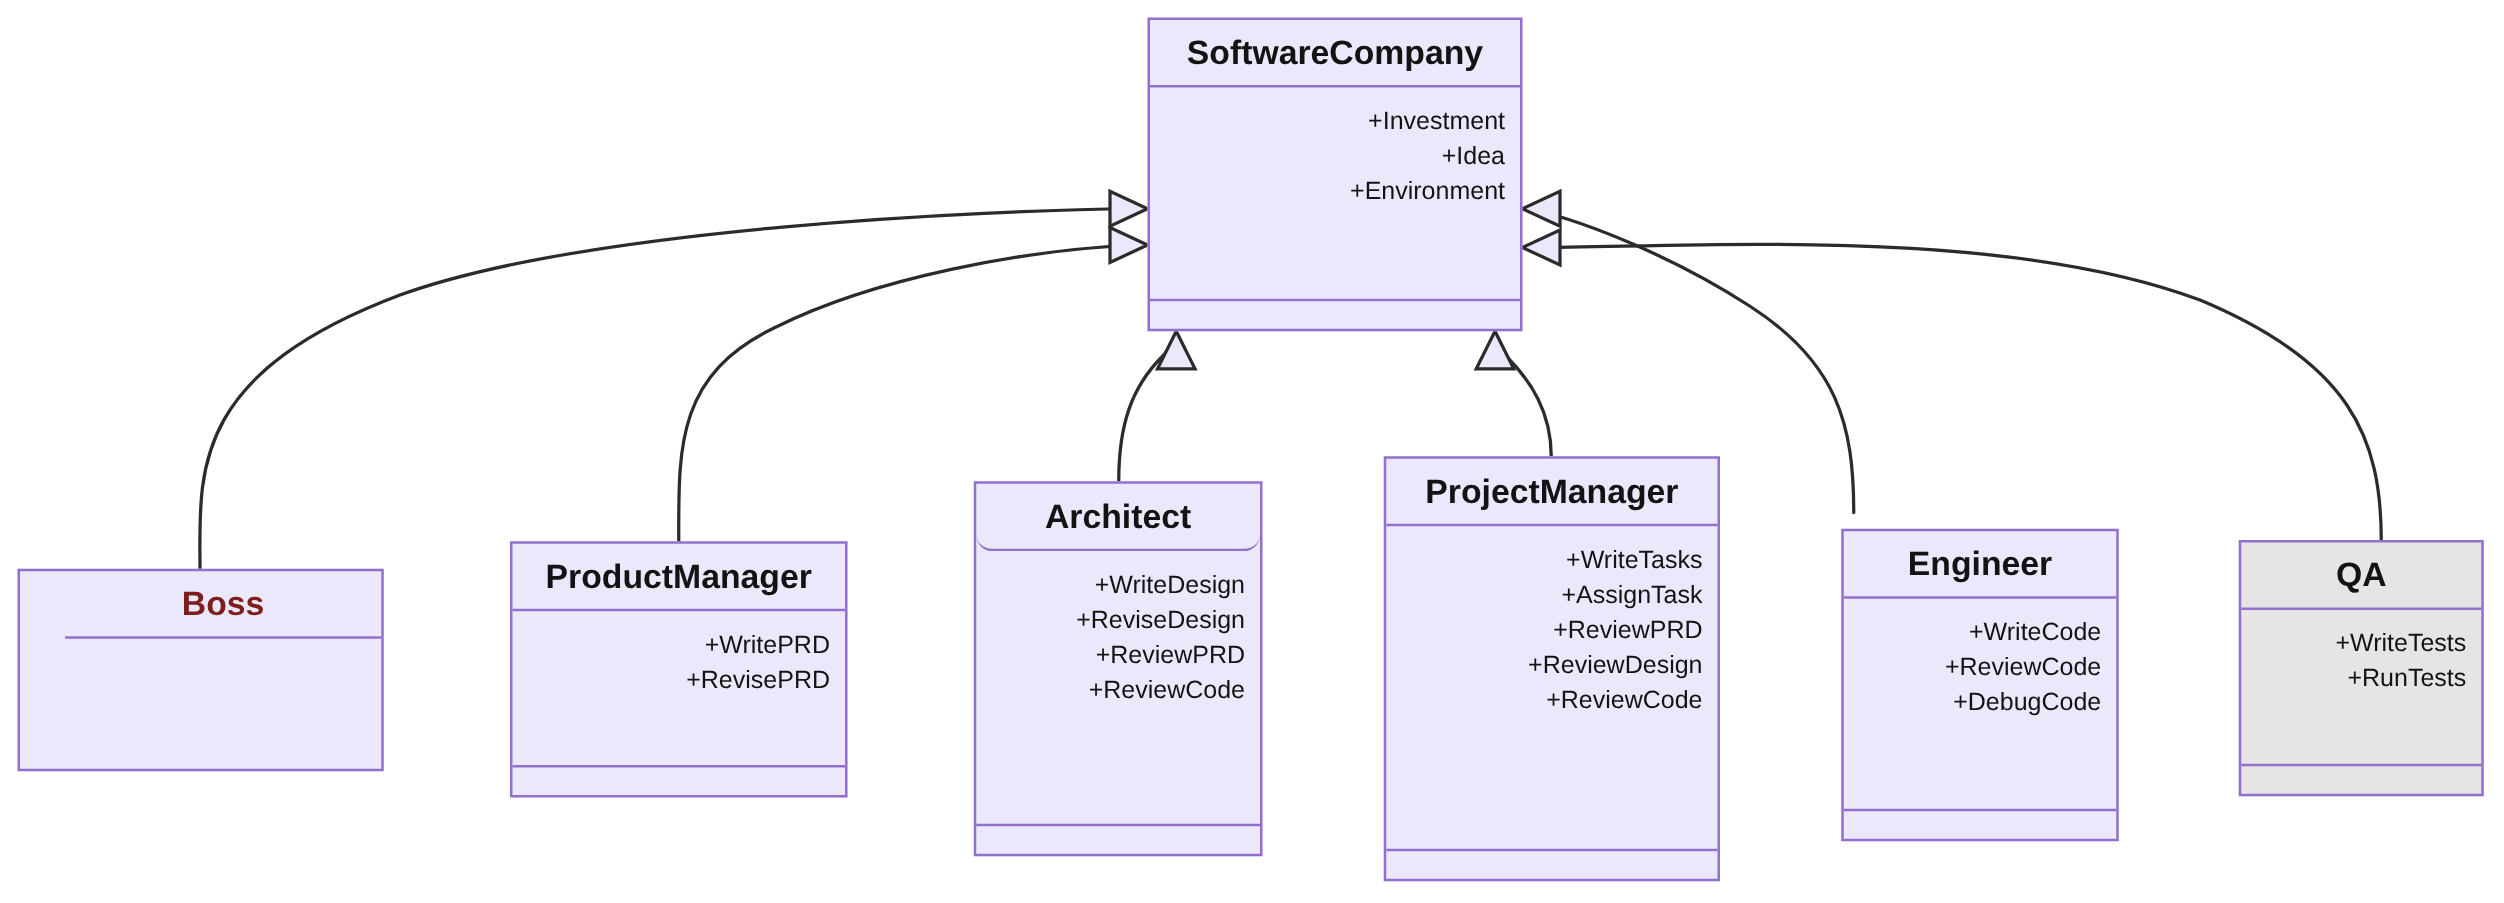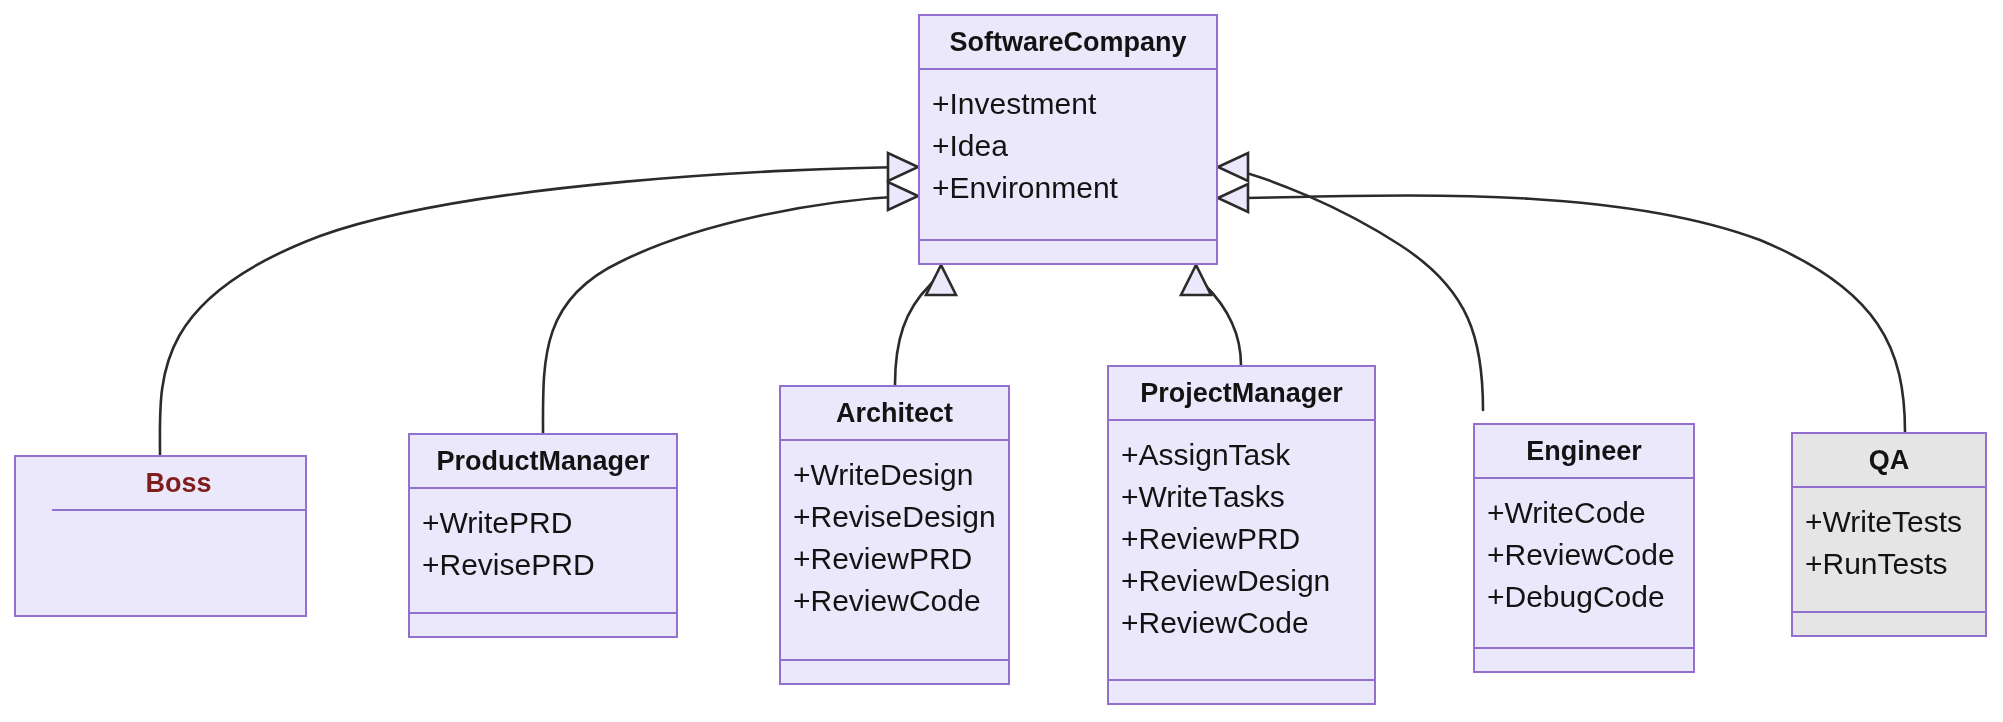--- a/index.html
+++ b/index.html
@@ -45,25 +45,25 @@
     padding: 13px 10px 12px 10px;
     border-bottom: 2px solid #9370CD;
     white-space: nowrap;
   }
   .class-members {
     flex: 1 1 auto;
     padding: 13px 12px 12px 12px;
     border-bottom: 2px solid #9370CD;
   }
   .member-line {
-    font-size: 30px;
+    font-size: 20px;
     color: #131313;
     line-height: 1.40;
     white-space: nowrap;
-    text-align: left;
+    text-align: right;
   }
   .class-methods {
     height: 22px;
     flex: 0 0 auto;
   }
 </style>
 </head>
 <body>
 
 <div id="diagram">
@@ -111,34 +111,34 @@
       </div>
       <div class="uml-class" style="left: 408px; top: 433px; width: 270px; height: 205px; background: rgb(236, 232, 251); border-color: rgb(147, 112, 205);">
         <div class="class-title" style="border-bottom-color: rgb(147, 112, 205); color: rgb(19, 19, 19);">ProductManager</div>
         <div class="class-members" style="border-bottom-color: rgb(147, 112, 205);">
           <div class="member-line" style="color: rgb(19, 19, 19);">+WritePRD</div>
           <div class="member-line" style="color: rgb(19, 19, 19);">+RevisePRD</div>
         </div>
         <div class="class-methods"></div>
       </div>
       <div class="uml-class" style="left: 779px; top: 385px; width: 231px; height: 300px; background: rgb(236, 232, 251); border-color: rgb(147, 112, 205);">
-        <div class="class-title" style="border-bottom-color: rgb(147, 112, 205); color: rgb(19, 19, 19);">Architect</div>
+        <div class="class-title" style="border-bottom-color: rgb(147, 112, 205); color: rgb(19, 19, 19); border-radius: 13px;">Architect</div>
         <div class="class-members" style="border-bottom-color: rgb(147, 112, 205);">
           <div class="member-line" style="color: rgb(19, 19, 19);">+WriteDesign</div>
           <div class="member-line" style="color: rgb(19, 19, 19);">+ReviseDesign</div>
           <div class="member-line" style="color: rgb(19, 19, 19);">+ReviewPRD</div>
           <div class="member-line" style="color: rgb(19, 19, 19);">+ReviewCode</div>
         </div>
         <div class="class-methods"></div>
       </div>
       <div class="uml-class" style="left: 1107px; top: 365px; width: 269px; height: 340px; background: rgb(236, 232, 251); border-color: rgb(147, 112, 205);">
         <div class="class-title" style="border-bottom-color: rgb(147, 112, 205); color: rgb(19, 19, 19);">ProjectManager</div>
         <div class="class-members" style="border-bottom-color: rgb(147, 112, 205);">
+          <div class="member-line" style="color: rgb(19, 19, 19);">+WriteTasks</div>
           <div class="member-line" style="color: rgb(19, 19, 19);">+AssignTask</div>
-          <div class="member-line" style="color: rgb(19, 19, 19);">+WriteTasks</div>
           <div class="member-line" style="color: rgb(19, 19, 19);">+ReviewPRD</div>
           <div class="member-line" style="color: rgb(19, 19, 19);">+ReviewDesign</div>
           <div class="member-line" style="color: rgb(19, 19, 19);">+ReviewCode</div>
         </div>
         <div class="class-methods"></div>
       </div>
       <div class="uml-class" style="left: 1473px; top: 410px; width: 222px; height: 250px; background: rgb(236, 232, 251); border-color: rgb(147, 112, 205); margin-top: 13px;">
         <div class="class-title" style="border-bottom-color: rgb(147, 112, 205); color: rgb(19, 19, 19);">Engineer</div>
         <div class="class-members" style="border-bottom-color: rgb(147, 112, 205);">
           <div class="member-line" style="color: rgb(19, 19, 19);">+WriteCode</div>

